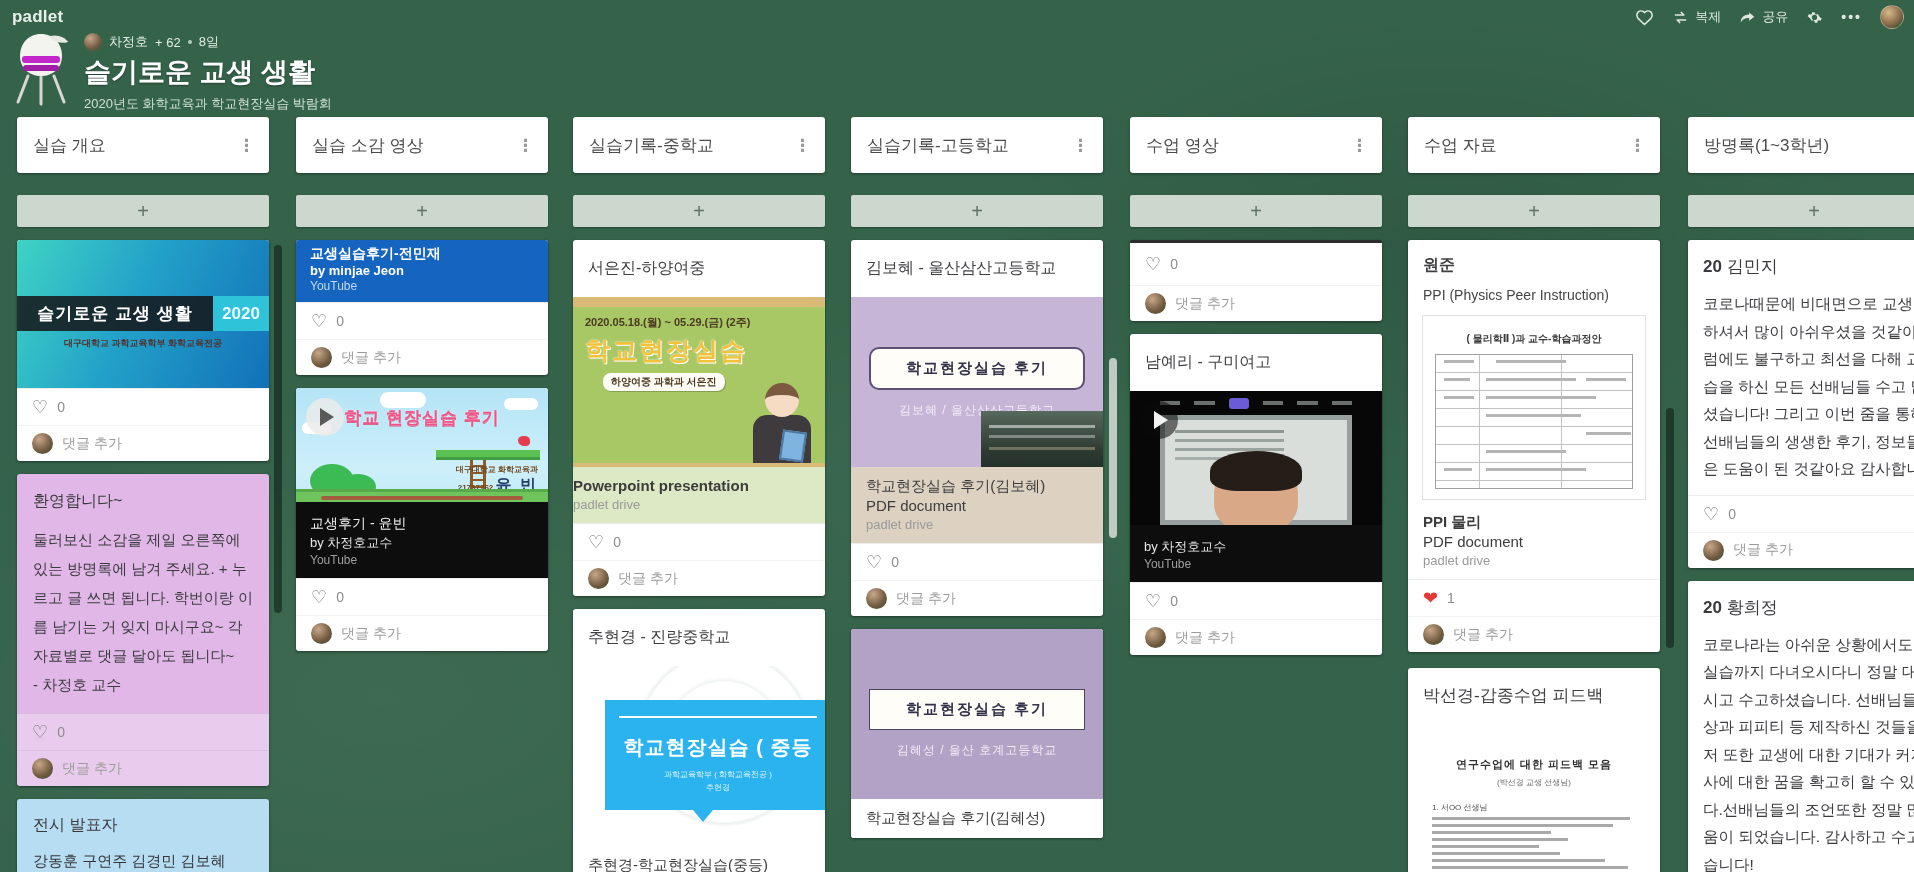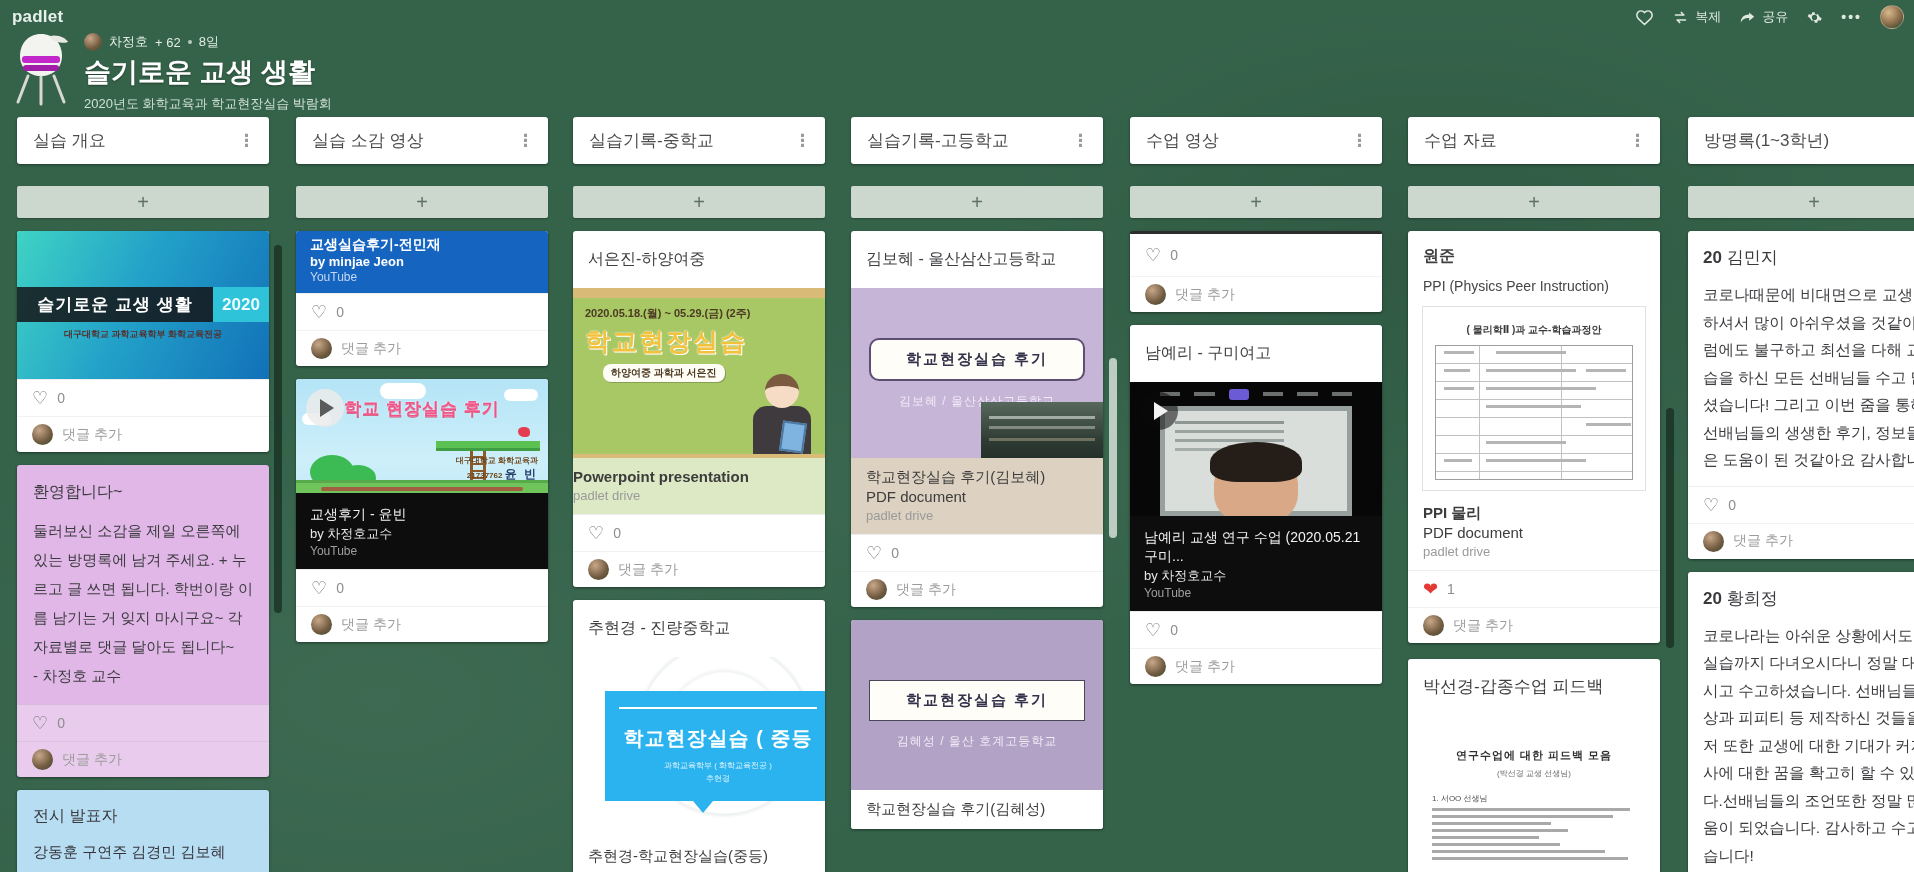--- a/index.html
+++ b/index.html
@@ -25,21 +25,21 @@
   .bhead-logo { width:62px; height:78px; }
   .bhead-text { padding-top:3px; }
   .authrow { display:flex; align-items:center; gap:7px; font-size:13px; color:#e2ede5; }
   .authrow .avatar-xs { width:18px; height:18px; border-radius:50%;
     background:radial-gradient(circle at 35% 30%, #c9a789, #6f5a3f 60%, #3c4a35); }
   .authrow .dotsep { width:4px; height:4px; border-radius:50%; background:#b9ccbf; }
   .btitle { font-size:27px; font-weight:bold; color:#ffffff; margin-top:3px; text-shadow:0 1px 2px rgba(0,0,0,0.35); }
   .bsub { font-size:13px; color:#cfe0d4; margin-top:5px; }
   
   .col { position:absolute; top:117px; width:252px; }
-  .colhead { height:47px; background:#fff; border-radius:3px; box-shadow:0 1px 3px rgba(0,0,0,0.4);
+  .colhead { height:56px; background:#fff; border-radius:3px; box-shadow:0 1px 3px rgba(0,0,0,0.4);
     display:flex; align-items:center; justify-content:space-between; padding:0 10px 0 16px; }
   .colhead-title { font-size:17px; color:#4c4c4c; }
   .dots { color:#9a9a9a; font-size:17px; font-weight:bold; cursor:pointer; padding:0 4px; }
   .addbar { margin-top:22px; height:32px; background:#ccd8cd; border-radius:2px; box-shadow:0 1px 2px rgba(0,0,0,0.3);
     display:flex; align-items:center; justify-content:center; color:#5e7264; font-size:20px; cursor:pointer; }
   .card { margin-top:13px; background:#fff; border-radius:3px; box-shadow:0 1px 3px rgba(0,0,0,0.45); overflow:hidden; position:relative; }
   .row { display:flex; align-items:center; gap:9px; padding:0 15px; }
   .like { height:37px; border-top:1px solid rgba(0,0,0,0.07); color:#8d8d8d; font-size:14px; }
   .heart { font-size:18px; color:#6f6f6f; line-height:1; cursor:pointer; }
   .heart.red { color:#e53935; }
@@ -80,21 +80,21 @@
   
   .thumb-yb { height:114px; position:relative; background:linear-gradient(#b4e4f6,#cdeffa 70%,#c4ecf8); overflow:hidden; }
   .cloud { position:absolute; background:#fff; border-radius:20px; }
   .yb-title { position:absolute; top:18px; left:0; right:0; text-align:center; font-size:17px; font-weight:bold; color:#f0558a; text-shadow:0 0 2px #ffffff,0 1px 0 #c73a63; letter-spacing:1px; }
   .bush { position:absolute; border-radius:50%; background:#3cba54; }
   .platform { position:absolute; right:8px; top:62px; width:104px; height:10px; background:#5cc153; border-bottom:3px solid #3f9e44; }
   .ladder { position:absolute; right:62px; top:72px; width:16px; height:34px; border-left:3px solid #8a5a2b; border-right:3px solid #8a5a2b;
     background:repeating-linear-gradient(#0000 0 5px,#8a5a2b 5px 7px); }
   .bird { position:absolute; right:18px; top:48px; width:12px; height:10px; background:#e43d4f; border-radius:50% 50% 40% 60%; }
   .yb-school { position:absolute; right:10px; top:76px; text-align:right; color:#6d4317; font-size:8px; font-weight:bold; }
-  .yb-name { font-size:12px; color:#27406b; letter-spacing:2px; }
+  .yb-name { font-size:16px; color:#27406b; letter-spacing:2px; }
   .ground { position:absolute; left:0; right:0; bottom:0; height:13px; background:#6fc45b; border-top:3px solid #57aa49; }
   .ground .redline { position:absolute; left:10%; right:10%; top:4px; height:4px; border-radius:2px; background:rgba(190,40,50,0.65); }
   
   .hdr { padding:18px 15px; }
   .thumb-seo { height:170px; position:relative; background:#a8c765; border-top:10px solid #d9ba77; border-bottom:4px solid #d9ba77; overflow:hidden; }
   .seo-date { margin-top:8px; text-align:left; padding-left:12px; font-size:11px; font-weight:bold; color:#4c3a22; }
   .seo-big1 { margin-top:4px; padding-left:12px; font-size:25px; font-weight:bold; color:#f3c23c; text-shadow:0 0 2px #fff,1px 1px 0 #fff; letter-spacing:2px; }
   .seo-big2 { padding-left:26px; font-size:25px; font-weight:bold; color:#cfe9f4; text-shadow:0 0 2px #fff,1px 1px 0 #8fb5c5; letter-spacing:4px; }
   .seo-badge { display:inline-block; margin:6px 0 0 30px; background:#fdfdf5; border-radius:8px; padding:2px 8px; font-size:10px; font-weight:bold; color:#4c3a22; box-shadow:1px 1px 0 rgba(0,0,0,0.2); }
   .teacher { position:absolute; right:8px; bottom:-6px; width:70px; height:86px; }
@@ -460,21 +460,20 @@
             <i></i>
             <i></i>
           </div>
         <div class="nam-wb">
             <div class="nam-scrib"></div>
           </div>
         <div class="nam-face"></div>
         <div class="playbtn darkbg"></div>
       </div>
       <div class="yt-black">
-        <div class="t">남예리 교생 연구 수업 (2020.05.21 구미...</div>
         <div class="b">by 차정호교수</div>
         <div class="s">YouTube</div>
       </div>
       <div class="row like">
           <span class="heart">♡</span>
           <span>0</span>
         </div>
       <div class="row cmt">
           <span class="avatar-sm"></span>
           <span>댓글 추가</span>

